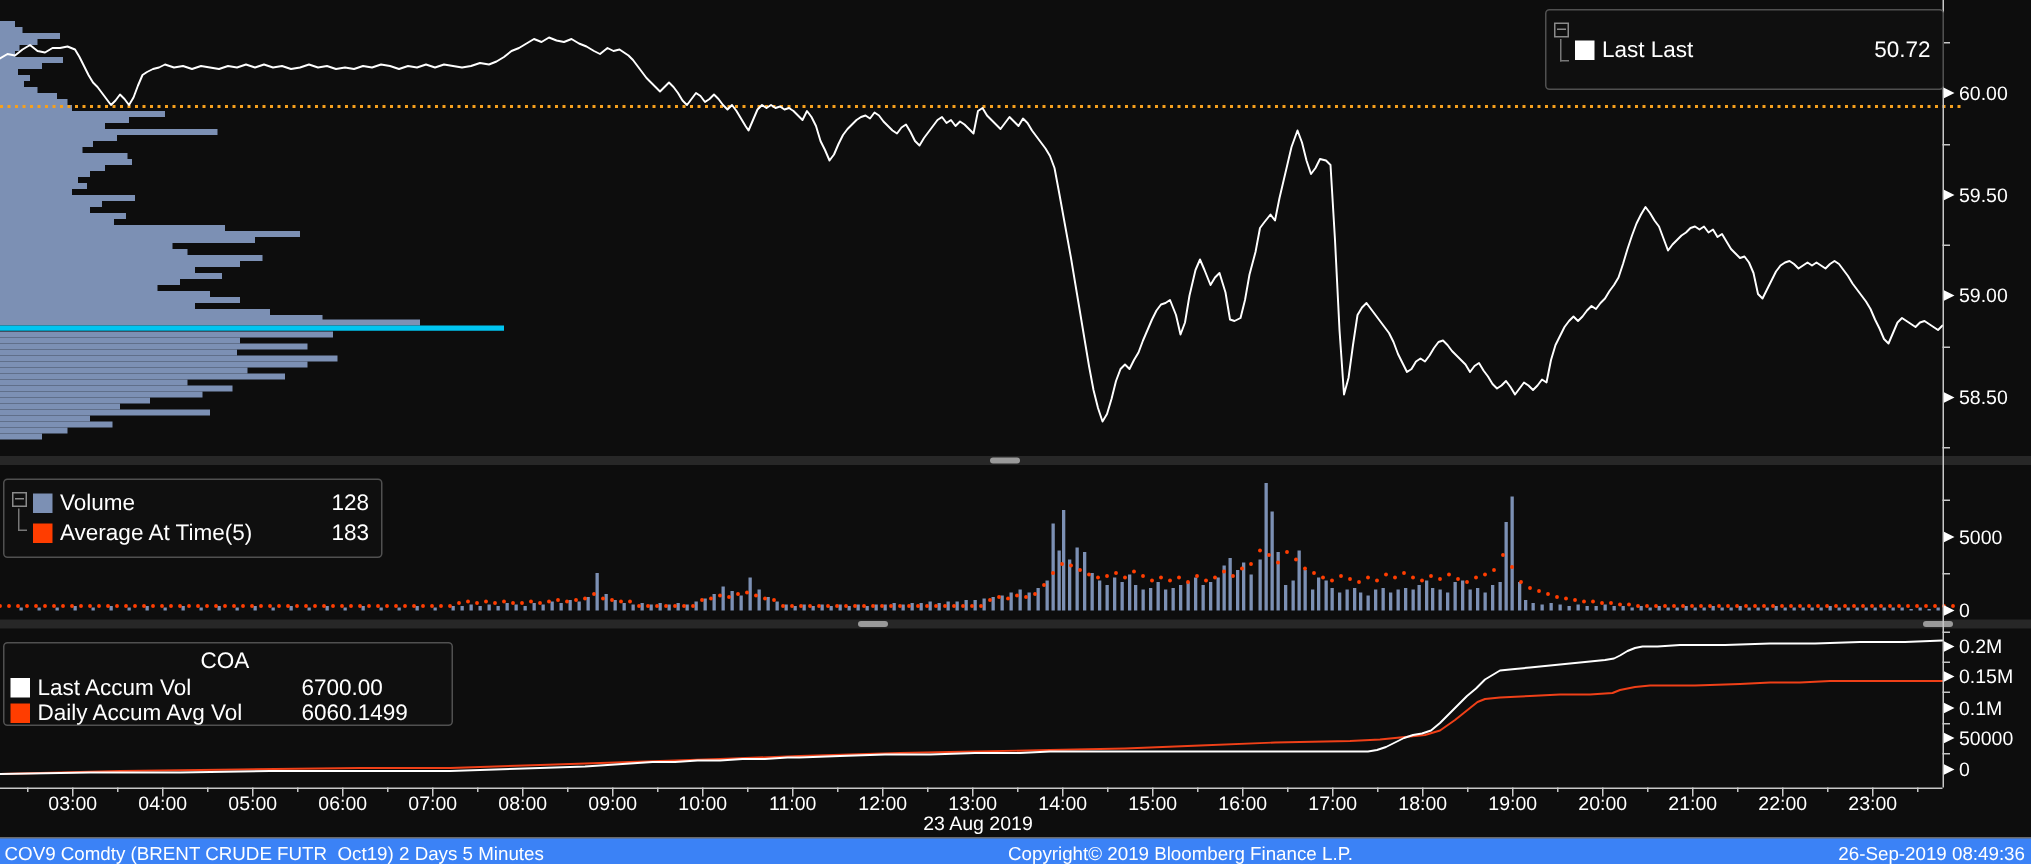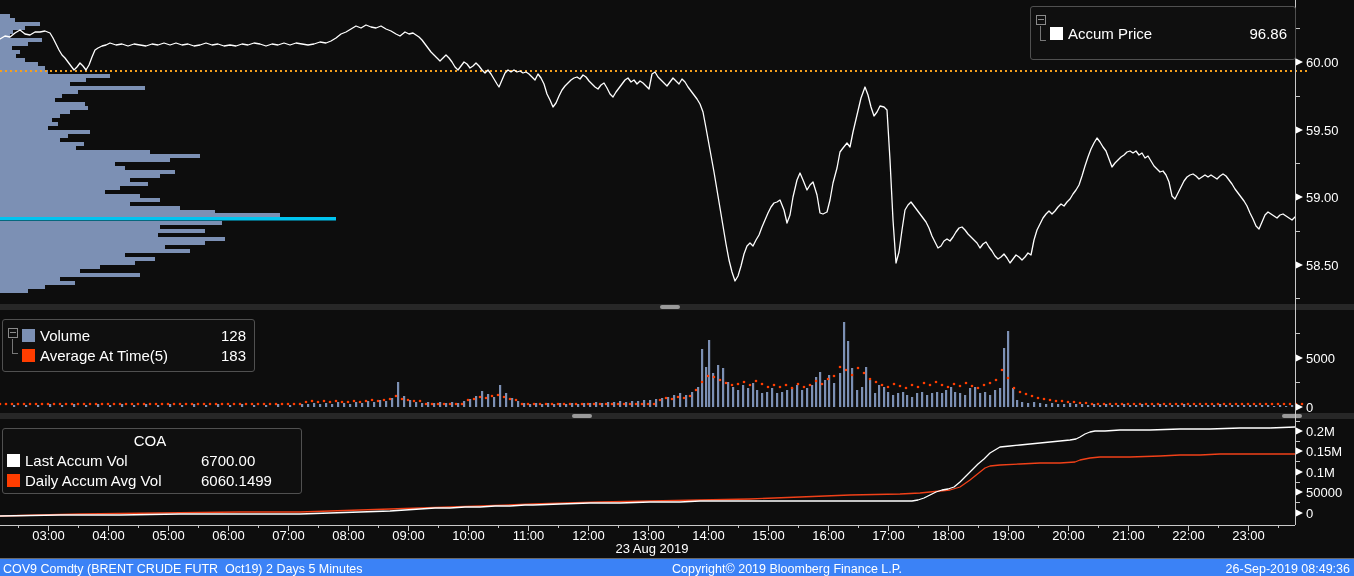--- a/index.html
+++ b/index.html
@@ -16,21 +16,21 @@
   .sw-blue{background:#7c90b4;}  .sw-red{background:#ff3d00;}
   .ll{white-space:pre;}
   .lv-r{margin-left:auto;padding-left:10px;}
   .tree{width:15px;position:relative;flex:none;}
   .tree .box{position:absolute;left:1px;top:5px;width:8px;height:8px;border:1px solid #8a8a8a;}
   .tree .box::after{content:"";position:absolute;left:1px;right:1px;top:3px;border-top:1px solid #8a8a8a;}
   .tree::after{content:"";position:absolute;left:5px;top:16px;width:5px;height:14px;
                border-left:1px solid #777;border-bottom:1px solid #777;}
   #lg-price{left:1030px;top:6px;width:266px;height:54px;}
   #lg-volume{left:2px;top:319px;width:253px;height:53px;}
-  #lg-accum{left:2px;top:428px;width:300px;height:66px;flex-direction:column;padding:2px 8px 3px 4px;}
+  #lg-accum{left:2px;top:428px;width:300px;height:56px;flex-direction:column;padding:2px 8px 3px 4px;}
   #lg-accum .title{text-align:center;height:19px;line-height:19px;}
   #lg-accum .lrow{height:20px;}
   #lg-accum .ll{width:176px;}
   #lg-accum .lv-l{text-align:center;}
   .statusbar{position:absolute;left:0;top:558px;width:1354px;height:18px;background:#3b82f6;
              border-top:1px solid #6a6a6a;color:#fff;font-size:12.5px;}
   .statusbar span{position:absolute;top:3px;white-space:pre;}
   .sb-left{left:3px;} .sb-center{left:672px;} .sb-right{right:4px;}
 </style>
 </head>
@@ -666,22 +666,22 @@
       </g>
     </svg>
 
   <div class="legend" id="lg-price">
     <div class="tree">
         <div class="box"></div>
       </div>
     <div class="rows">
       <div class="lrow">
         <span class="sw sw-white"></span>
-        <span class="ll">Accum Price</span>
-        <span class="lv-r">96.86</span>
+        <span class="ll">Last Last</span>
+        <span class="lv-r">50.72</span>
       </div>
     </div>
   </div>
 
   <div class="legend" id="lg-volume">
     <div class="tree">
         <div class="box"></div>
       </div>
     <div class="rows">
       <div class="lrow">

